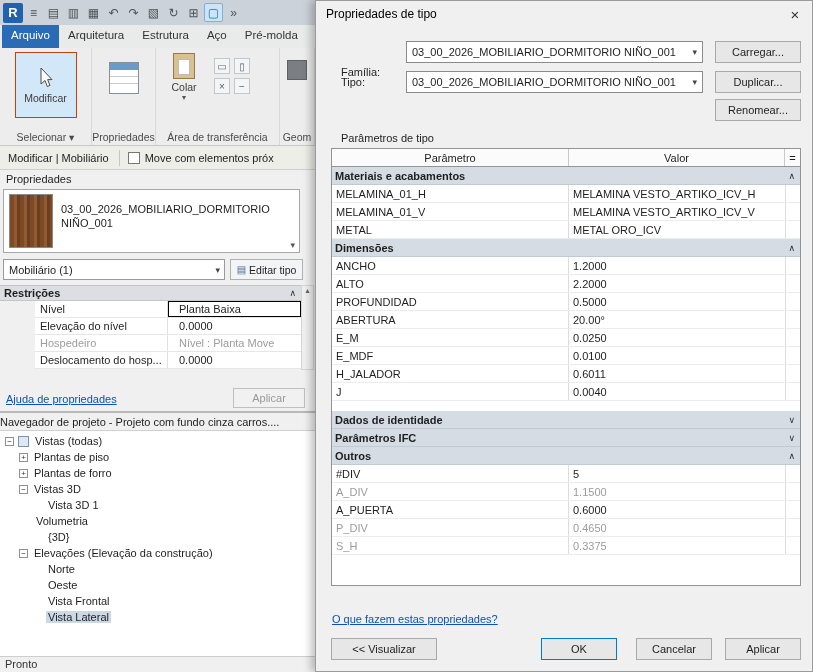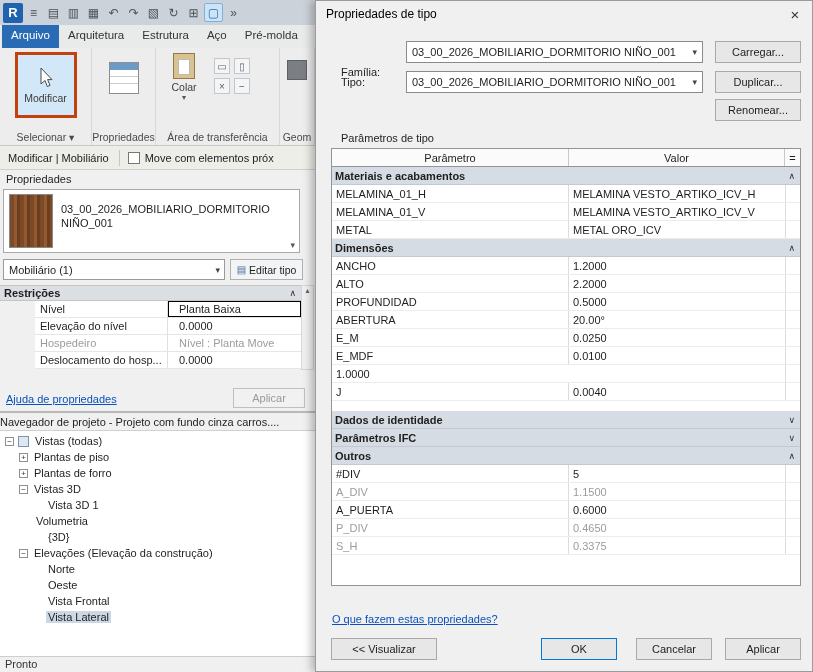--- a/index.html
+++ b/index.html
@@ -19,21 +19,21 @@
           display:flex; align-items:stretch; padding-left:2px; }
   .rtab { padding:4px 9px 0; font-size:11.5px; color:#333; white-space:nowrap; }
   .rtab.active { background:#2a6bb5; color:#fff; }
 
   .ribbon { position:absolute; left:0; top:48px; width:315px; height:98px; background:#ededee;
             border-bottom:1px solid #c8c8c8; display:flex; }
   .rpanel { position:relative; height:100%; border-right:1px solid #d8d8d8; flex:none; }
   .p1 { width:92px; } .p2 { width:64px; } .p3 { width:124px; } .p4 { width:35px; }
   .plabel { position:absolute; left:0; right:0; bottom:2px; text-align:center; font-size:10.5px;
             color:#4a4a4a; white-space:nowrap; overflow:hidden; }
-  .modify-btn { width:62px; height:66px; margin:4px auto 0; background:#d2e7f8; border:3px solid #c2410c;
+  .modify-btn { width:62px; height:66px; margin:4px auto 0; background:#d2e7f8; border:1px solid #c2410c;
                 display:flex; flex-direction:column; align-items:center; justify-content:center; gap:3px; }
   .modify-txt { font-size:10.5px; color:#3c3c3c; }
   .pal-icon { width:30px; height:32px; margin:14px auto 0; background:#fff; border:1px solid #8a8f96; }
   .pal-icon .band { height:7px; background:#6d9bc6; }
   .pal-icon .line { height:7px; border-bottom:1px solid #c9ccd1; }
   .colar-btn { width:44px; margin:5px 0 0 6px; display:flex; flex-direction:column; align-items:center; gap:2px; }
   .clip { width:22px; height:26px; background:#d9c28f; border:1px solid #8f7b4e; position:relative; }
   .clip .sheet { position:absolute; left:4px; top:5px; right:4px; bottom:3px; background:#fff; border:1px solid #bbb; }
   .colar-lbl { font-size:10.5px; color:#3c3c3c; }
   .colar-arrow { font-size:8px; color:#555; line-height:5px; }
@@ -394,21 +394,22 @@
             <div class="dcell param">E_M</div>
             <div class="dcell value">0.0250</div>
             <div class="dcell eq"></div>
           </div>
           <div class="drow">
             <div class="dcell param">E_MDF</div>
             <div class="dcell value">0.0100</div>
             <div class="dcell eq"></div>
           </div>
           <div class="drow">
-            <div class="dcell value">1.0000</div>
+            <div class="dcell param">H_JALADOR</div>
+            <div class="dcell value">0.6011</div>
             <div class="dcell eq"></div>
           </div>
           <div class="drow">
             <div class="dcell param">J</div>
             <div class="dcell value">0.0040</div>
             <div class="dcell eq"></div>
           </div>
           <div class="gaprow"></div>
           <div class="grow">
             <div class="gname">Dados de identidade</div>

